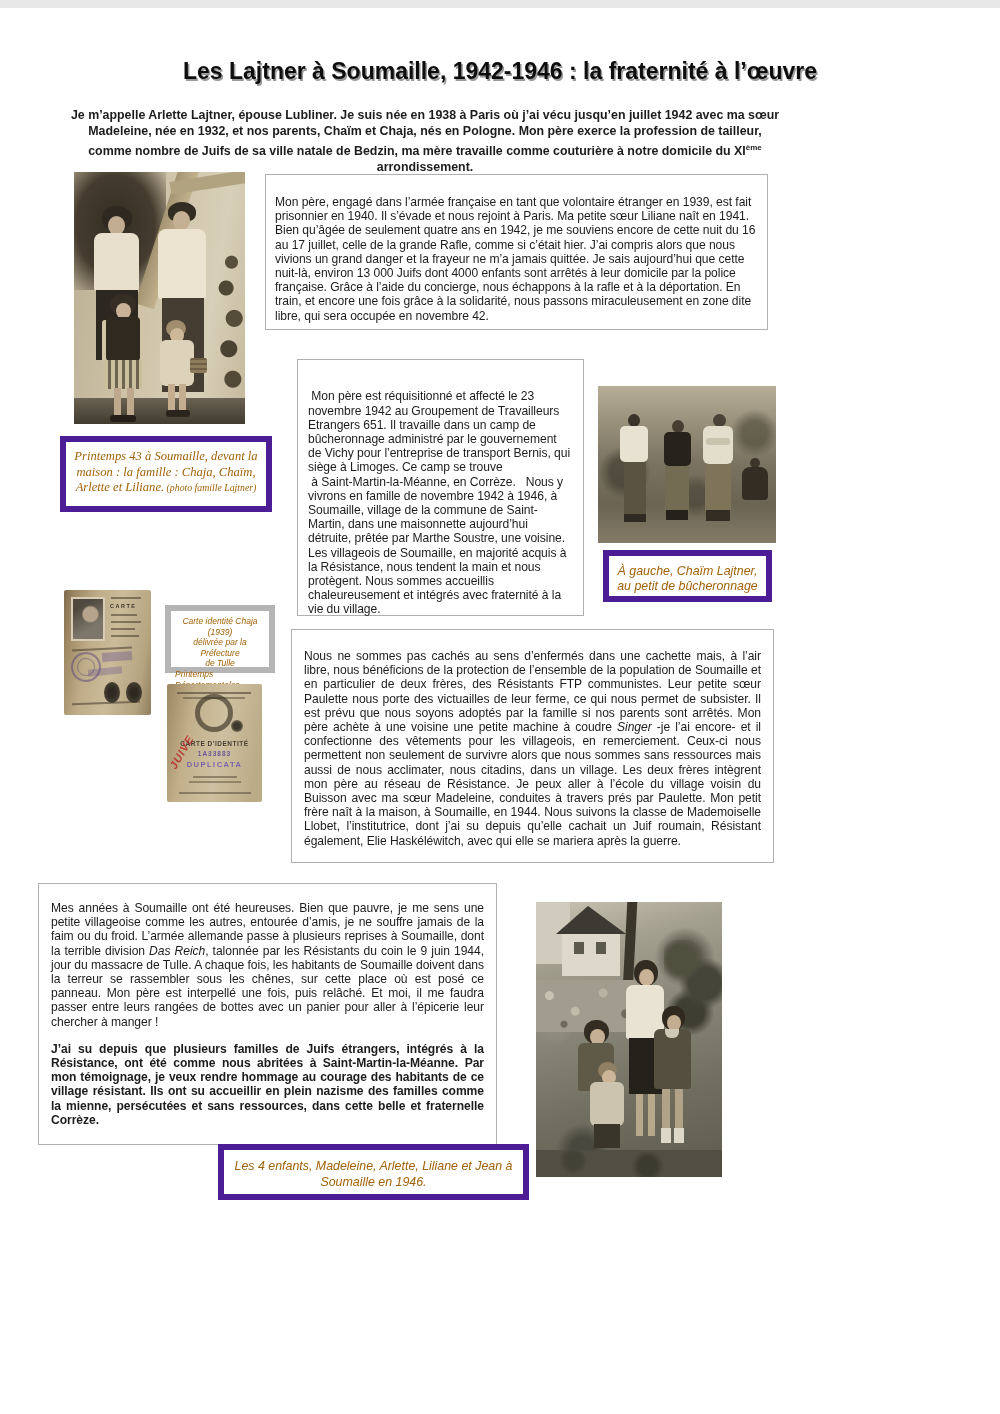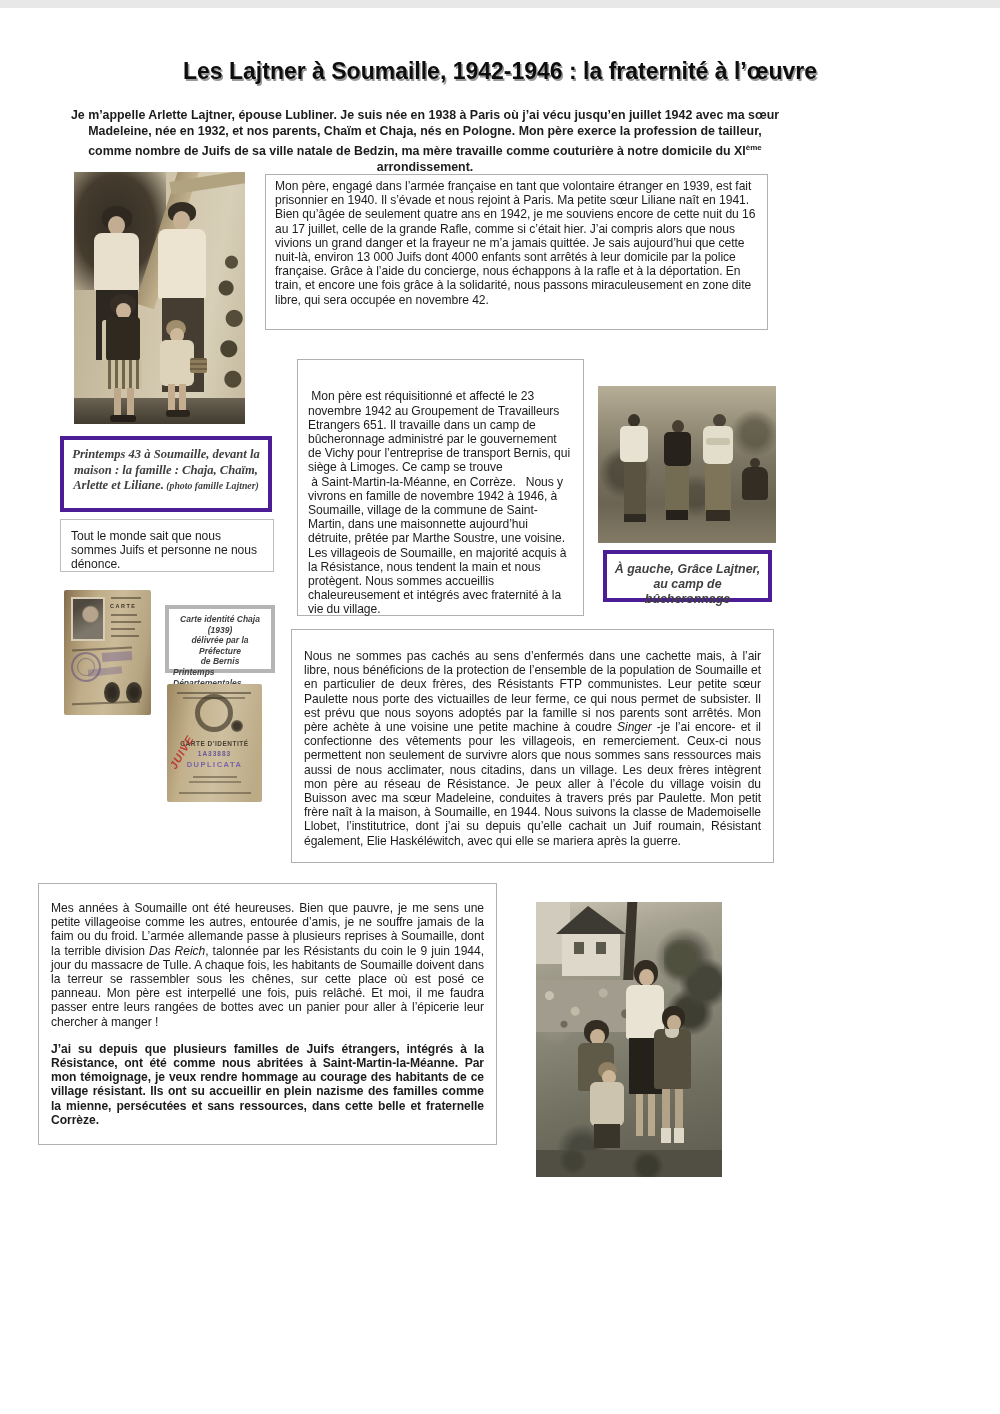--- a/index.html
+++ b/index.html
@@ -23,30 +23,30 @@
   .intro sup { font-size:8px;text-align:center; }
 
   .tbox {
     position:absolute; border:1px solid #b0b0b0; background:#fff;
     font-size:12.1px; line-height:14.2px; letter-spacing:-0.05px;
   }
   .tbox p + p { margin-top:13px;font-weight:bold; }
   .just { text-align:justify; }
   .pre  { white-space:pre-wrap; }
 
-  .b-army   { left:265px; top:166px; width:503px; height:156px; padding:4px 9px; }
+  .b-army   { left:265px; top:166px; width:503px; height:156px; padding:20px 9px; }
   .b-den    { left:60px;  top:511px; width:214px; height:53px;  padding:9px 10px; border-color:#bdbdbd; }
   .b-req    { left:297px; top:351px; width:287px; height:257px; padding:1px 10px; }
   .b-vil    { left:291px; top:621px; width:483px; height:234px; padding:19px 12px; }
   .b-mem    { left:38px;  top:875px; width:459px; height:262px; padding:17px 12px; }
 
   
   .cap {
-    position:absolute; border:4px solid #4c1d95; background:#fff;
-    text-align:center; font-weight:bold; font-style:italic; color:#404040;
+    position:absolute; border:6px solid #4c1d95; background:#fff;
+    text-align:center; font-weight:normal; font-style:italic; color:#a16207;
   }
   .cap-family {
     left:60px; top:428px; width:212px; height:76px; padding:7px 5px;
     font-family:"Liberation Serif","DejaVu Serif",serif; font-size:12.6px; line-height:15.5px;
   }
   .cap-family .credit { font-size:9.8px; }
   .cap-camp    { left:603px; top:542px; width:169px; height:52px; padding:8px 4px; font-size:12.4px; line-height:15px; }
   .cap-id      { left:165px; top:597px; width:110px; height:68px; padding:5px 4px; font-size:8.5px; line-height:10.6px; border-color:#b5b5b5;}
   .cap-id .l   { text-align:center; }
   .cap-id .r   { text-align:left; }
@@ -253,23 +253,20 @@
     <div class="fp-t-shoe"></div>
     <div class="fp-basket"></div>
   </div>
 
   <div class="tbox b-army">
     <p>Mon père, engagé dans l’armée française en tant que volontaire étranger en 1939, est fait prisonnier en 1940. Il s’évade et nous rejoint à Paris. Ma petite sœur Liliane naît en 1941. Bien qu’âgée de seulement quatre ans en 1942, je me souviens encore de cette nuit du 16 au 17 juillet, celle de la grande Rafle, comme si c’était hier. J’ai compris alors que nous vivions un grand danger et la frayeur ne m’a jamais quittée. Je sais aujourd’hui que cette nuit-là, environ 13 000 Juifs dont 4000 enfants sont arrêtés à leur domicile par la police française. Grâce à l’aide du concierge, nous échappons à la rafle et à la déportation. En train, et encore une fois grâce à la solidarité, nous passons miraculeusement en zone dite libre, qui sera occupée en novembre 42.</p>
   </div>
 
   <div class="cap cap-family"><span>Printemps 43 à Soumaille, devant la maison : la famille : Chaja, Chaïm, Arlette et Liliane.</span><span class="credit"> (photo famille Lajtner)</span></div>
 
-  <div class="tbox b-den">
-    <p>Tout le monde sait que nous sommes Juifs et personne ne nous dénonce.</p>
-  </div>
 
   <div class="tbox b-req pre">
     <p> Mon père est réquisitionné et affecté le 23 novembre 1942 au Groupement de Travailleurs Etrangers 651. Il travaille dans un camp de bûcheronnage administré par le gouvernement de Vichy pour l’entreprise de transport Bernis, qui siège à Limoges. Ce camp se trouve
  à Saint-Martin-la-Méanne, en Corrèze.   Nous y vivrons en famille de novembre 1942 à 1946, à Soumaille, village de la commune de Saint-Martin, dans une maisonnette aujourd’hui détruite, prêtée par Marthe Soustre, une voisine. Les villageois de Soumaille, en majorité acquis à la Résistance, nous tendent la main et nous protègent. Nous sommes accueillis chaleureusement et intégrés avec fraternité à la vie du village.</p>
   </div>
 
   <div class="photo ph-camp">
     <div class="mp1-head"></div>
     <div class="mp1-top"></div>
     <div class="mp1-leg"></div>
@@ -280,21 +277,21 @@
     <div class="mp2-boot"></div>
     <div class="mp3-head"></div>
     <div class="mp3-top"></div>
     <div class="mp3-arm"></div>
     <div class="mp3-leg"></div>
     <div class="mp3-boot"></div>
     <div class="mp4-head"></div>
     <div class="mp4-body"></div>
   </div>
 
-  <div class="cap cap-camp">À gauche, Grâce Lajtner, au camp de bûcheronnage</div>
+  <div class="cap cap-camp">À gauche, Chaïm Lajtner, au petit de bûcheronnage</div>
 
   <div class="photo doc1">
     <div class="d1-photo"></div>
     <div class="d1-carte">CARTE</div>
     <div class="d1-line d1-l1"></div>
     <div class="d1-line d1-l2"></div>
     <div class="d1-line d1-l3"></div>
     <div class="d1-line d1-l4"></div>
     <div class="d1-line d1-l5"></div>
     <div class="d1-line d1-l6"></div>
@@ -302,21 +299,21 @@
     <div class="d1-stamp"></div>
     <div class="d1-smudge"></div>
     <div class="d1-smudge2"></div>
     <div class="d1-fp1"></div>
     <div class="d1-fp2"></div>
   </div>
 
   <div class="cap cap-id">
     <div class="l">Carte identité Chaja (1939)</div>
     <div class="l">délivrée par la Préfecture</div>
-    <div class="l">de Bernis</div>
+    <div class="l">de Tulle</div>
     <div class="r">Printemps  Départementales</div>
     <div class="r">De la Corrèze</div>
   </div>
 
   <div class="photo doc2">
     <div class="d2-top1"></div>
     <div class="d2-top2"></div>
     <div class="d2-ring"></div>
     <div class="d2-dot"></div>
     <div class="d2-title">CARTE D’IDENTITÉ</div>
@@ -361,14 +358,15 @@
     <div class="pc-r-leg1"></div>
     <div class="pc-r-leg2"></div>
     <div class="pc-r-sock"></div>
     <div class="pc-t-hair"></div>
     <div class="pc-t-face"></div>
     <div class="pc-t-body"></div>
     <div class="pc-t-pant"></div>
     <div class="pc-grass"></div>
   </div>
 
+  <div class="cap cap-child">Les 4 enfants, Madeleine, Arlette, Liliane et Jean à Soumaille en 1946.</div>
 
 </div>
 
 </body></html>

